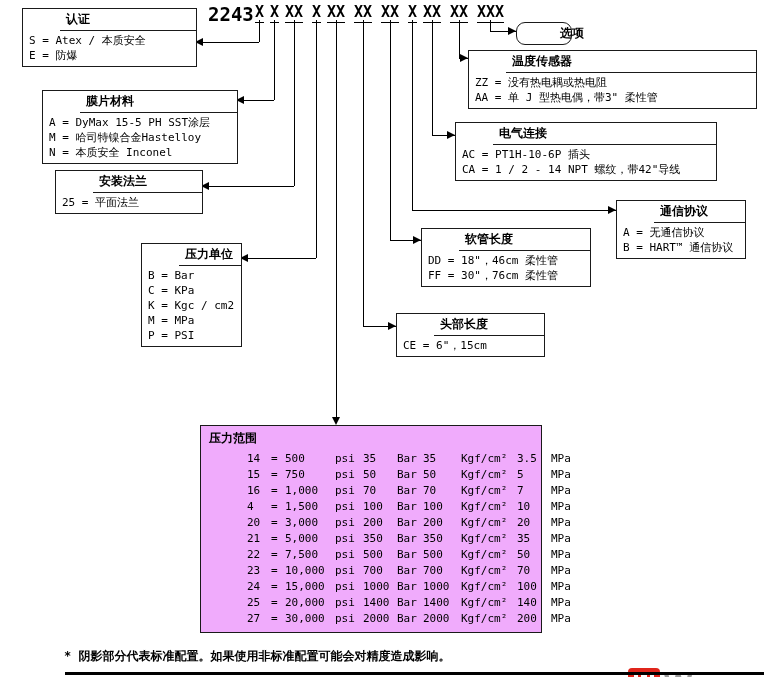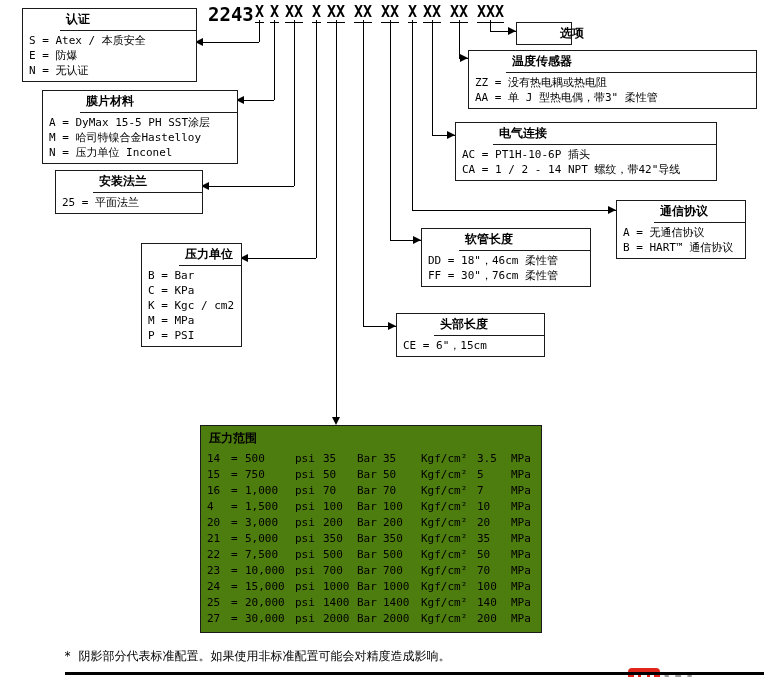--- a/index.html
+++ b/index.html
@@ -23,29 +23,29 @@
   .obox-body{padding:2px 0 3px 0;}
 
   
   .vline{position:absolute;width:1px;background:#000;}
   .hline{position:absolute;height:1px;background:#000;}
   .arr-l{position:absolute;width:0;height:0;border-top:4px solid transparent;border-bottom:4px solid transparent;border-right:8px solid #000;}
   .arr-r{position:absolute;width:0;height:0;border-top:4px solid transparent;border-bottom:4px solid transparent;border-left:8px solid #000;}
   .arr-d{position:absolute;width:0;height:0;border-left:4px solid transparent;border-right:4px solid transparent;border-top:8px solid #000;}
 
   
-  .pr-box{position:absolute;left:200px;top:425px;width:340px;border:1px solid #1a1a1a;background:#4d7c0f;}
+  .pr-box{position:absolute;left:200px;top:425px;width:340px;border:1px solid #1a1a1a;background:#f0abfc;}
   .pr-title{font-size:12px;font-weight:bold;padding:4px 8px 2px 8px;}
   .pr-rows{padding:2px 0 5px 6px;}
   .pr-row{display:grid;grid-template-columns:24px 14px 50px 28px 34px 26px 38px 56px 34px 26px;
-    font-size:11px;line-height:16px;white-space:pre;}
+    font-size:11px;line-height:16px;white-space:pre;margin-left:40px;}
   .pr-row span{display:block;overflow:visible;}
 
   
-  .footnote{position:absolute;left:64px;top:648px;font-size:12px;font-weight:normal;white-space:nowrap;}
+  .footnote{position:absolute;left:64px;top:648px;font-size:12px;font-weight:bold;white-space:nowrap;}
   .logo{position:absolute;left:628px;top:668px;display:flex;align-items:flex-start;gap:4px;}
   .logo-text{font-family:"Liberation Sans","DejaVu Sans",sans-serif;font-size:30px;font-weight:bold;color:#9a9a9a;line-height:32px;}
   .bottom-rule{position:absolute;left:65px;top:672px;width:699px;height:3px;background:#000;}
 </style>
 </head>
 <body>
 
 <div class="page">
 
   <span class="code-prefix">2243</span>
@@ -102,30 +102,29 @@
 
   <div class="vline" style="left:490px;top:20px;height:11px;"></div>
   <div class="hline" style="left:490px;top:31px;width:26px;"></div>
   <div class="arr-r" style="left:508px;top:27px;"></div>
 
   <div class="obox" style="left:22px;top:8px;width:173px;">
     <div class="obox-title">认证</div>
     <div class="obox-body">
       <div class="obox-opt">S = Atex / 本质安全</div>
       <div class="obox-opt">E = 防爆</div>
-      <div class="obox-opt">N = 无认证</div>
     </div>
   </div>
 
   <div class="obox" style="left:42px;top:90px;width:194px;">
     <div class="obox-title">膜片材料</div>
     <div class="obox-body">
       <div class="obox-opt">A = DyMax 15-5 PH SST涂层</div>
       <div class="obox-opt">M = 哈司特镍合金Hastelloy</div>
-      <div class="obox-opt">N = 压力单位 Inconel</div>
+      <div class="obox-opt">N = 本质安全 Inconel</div>
     </div>
   </div>
 
   <div class="obox" style="left:55px;top:170px;width:146px;">
     <div class="obox-title">安装法兰</div>
     <div class="obox-body">
       <div class="obox-opt">25 = 平面法兰</div>
     </div>
   </div>
 
@@ -133,21 +132,21 @@
     <div class="obox-title">压力单位</div>
     <div class="obox-body">
       <div class="obox-opt">B = Bar</div>
       <div class="obox-opt">C = KPa</div>
       <div class="obox-opt">K = Kgc / cm2</div>
       <div class="obox-opt">M = MPa</div>
       <div class="obox-opt">P = PSI</div>
     </div>
   </div>
 
-  <div class="obox" style="left:516px;top:22px;width:54px;">
+  <div class="obox" style="left:516px;top:22px;width:54px;border-radius:9px;">
     <div class="obox-title no-divider">选项</div>
   </div>
 
   <div class="obox" style="left:468px;top:50px;width:287px;">
     <div class="obox-title">温度传感器</div>
     <div class="obox-body">
       <div class="obox-opt">ZZ = 没有热电耦或热电阻</div>
       <div class="obox-opt">AA = 单 J 型热电偶，带3" 柔性管</div>
     </div>
   </div>

